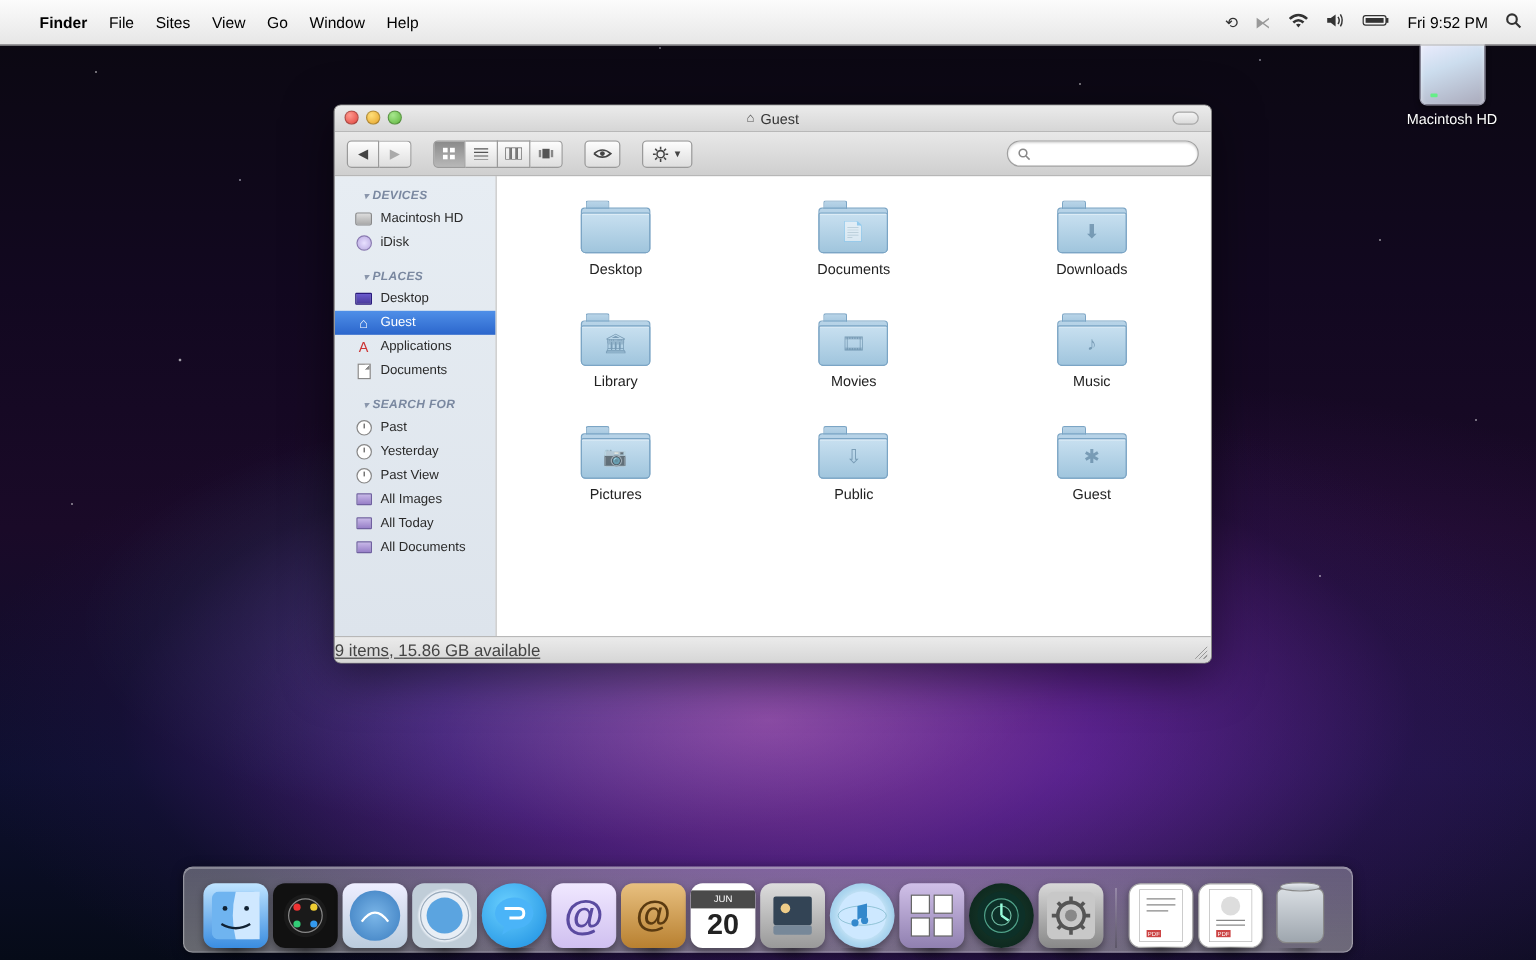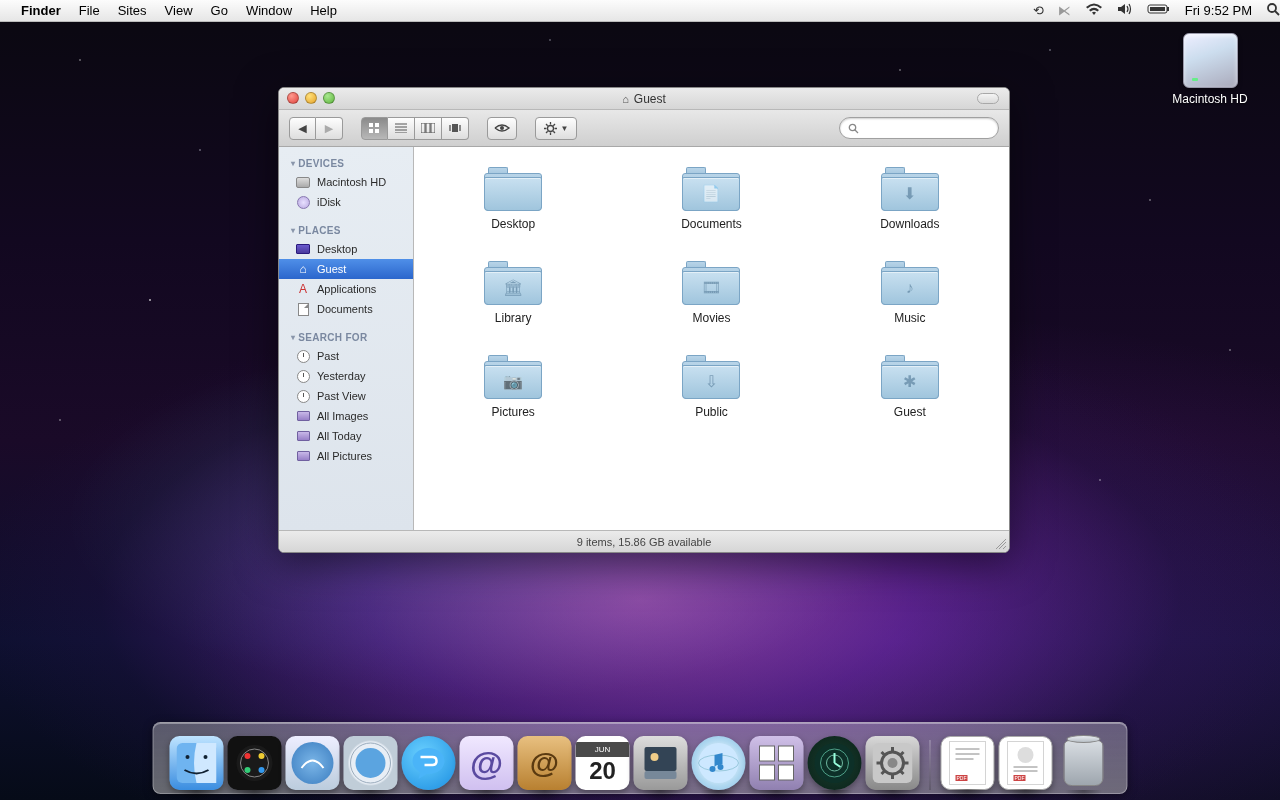--- a/index.html
+++ b/index.html
@@ -28,23 +28,23 @@
     radial-gradient(1px 1px at 650px 320px,#fff,transparent),
     radial-gradient(1px 1px at 980px 280px,#eef,transparent),
     radial-gradient(1px 1px at 1150px 200px,#fff,transparent),
     radial-gradient(1px 1px at 1230px 350px,#fff,transparent),
     radial-gradient(1px 1px at 60px 420px,#fff,transparent),
     radial-gradient(1px 1px at 500px 500px,#fff,transparent),
     radial-gradient(1px 1px at 1100px 480px,#fff,transparent);
 }
 
 
-.menubar { position:absolute; top:0; left:0; right:0; height:22px;
+.menubar { position:absolute; top:0; left:0; right:0; height:38px;
   background: linear-gradient(#fcfcfc,#e6e6e6); border-bottom:1px solid #bbb;
-  display:flex; align-items:center; font-size:13px; padding:0 0; z-index:100; }
+  display:flex; align-items:center; font-size:13px; padding:0 12px; z-index:100; }
 .menubar .left { display:flex; align-items:center; gap:0; }
 .menubar .right { margin-left:auto; display:flex; align-items:center; gap:14px; }
 .menubar .item { padding:0 9px; line-height:22px; cursor:default; }
 .menubar .apple { font-size:15px; padding:0 10px 0 2px; }
 .menubar .app { font-weight:bold; }
 .menubar .right .icon { font-size:13px; color:#333; }
 .menubar .clock { font-size:13px; }
 
 
 .desktop-icon { position:absolute; top:33px; right:25px; width:90px; text-align:center; color:#fff; font-size:12px; text-shadow:0 1px 2px rgba(0,0,0,0.8); }
@@ -73,37 +73,37 @@
 .tb-btn:first-child{border-radius:4px 0 0 4px;}
 .tb-btn:last-child{border-radius:0 4px 4px 0;}
 .tb-btn.solo{border-radius:4px;}
 .tb-btn+.tb-btn{border-left:none;}
 .tb-btn.active{background:linear-gradient(#8a8a8a,#b8b8b8);color:#fff;}
 .tb-spacer{flex:1;}
 .searchbox{height:22px;width:160px;border-radius:11px;background:#fff;border:1px solid #a0a0a0;box-shadow:inset 0 1px 2px rgba(0,0,0,0.2);display:flex;align-items:center;padding:0 8px;font-size:11px;color:#888;gap:4px;}
 
 .body{flex:1;display:flex;min-height:0;}
 .sidebar{width:135px;background:linear-gradient(#e7edf3,#dde4ec);border-right:1px solid #b8b8b8;padding:6px 0;font-size:11px;overflow:auto;}
-.side-header{color:#7a88a0;font-weight:bold;font-size:10px;text-transform:uppercase;padding:5px 12px 3px;display:flex;align-items:center;letter-spacing:0.3px;}
+.side-header{color:#7a88a0;font-weight:bold;font-size:10px;text-transform:uppercase;padding:5px 24px 3px;display:flex;align-items:center;letter-spacing:0.3px;font-style:italic;}
 .side-header::before{content:"▾";font-size:8px;margin-right:3px;color:#8a96ab;}
 .side-item{display:flex;align-items:center;gap:6px;padding:2px 8px 2px 16px;color:#2a2a2a;cursor:default;}
 .side-item .ico{width:16px;height:16px;display:flex;align-items:center;justify-content:center;font-size:12px;}
 .side-item.selected{background:linear-gradient(#4f8fe8,#2b66cc);color:#fff;}
 .side-item.selected .ico{color:#fff;}
 
 .content{flex:1;background:#fff;overflow:auto;padding:18px 20px;}
 .icon-grid{display:grid;grid-template-columns:repeat(3,1fr);gap:28px 40px;justify-items:center;}
 .folder-item{display:flex;flex-direction:column;align-items:center;gap:6px;font-size:12px;color:#222;cursor:default;}
 .folder{width:58px;height:46px;position:relative;}
 .folder-back{position:absolute;bottom:0;width:58px;height:38px;border-radius:3px 3px 4px 4px;background:linear-gradient(#b8d4e8,#94bbd8);border:1px solid #7ba5c5;}
 .folder-tab{position:absolute;top:2px;left:4px;width:20px;height:8px;border-radius:2px 2px 0 0;background:linear-gradient(#b8d4e8,#a4c6de);border:1px solid #7ba5c5;border-bottom:none;}
 .folder-front{position:absolute;bottom:0;width:58px;height:34px;border-radius:2px 2px 4px 4px;background:linear-gradient(#c8e0f0,#a0c5dd);border:1px solid #7ba5c5;box-shadow:inset 0 1px 0 rgba(255,255,255,0.5);}
 .folder-glyph{position:absolute;bottom:8px;left:50%;transform:translateX(-50%);font-size:16px;color:rgba(70,110,140,0.55);}
 
-.statusbar{height:22px;background:linear-gradient(#ebebeb,#d6d6d6);border-top:1px solid #b8b8b8;display:flex;align-items:center;justify-content:center;font-size:11px;color:#444;position:relative;}
+.statusbar{height:22px;background:linear-gradient(#ebebeb,#d6d6d6);border-top:1px solid #b8b8b8;display:flex;align-items:center;font-size:14px;color:#444;position:relative;text-decoration:underline;}
 .resize-grip{position:absolute;right:3px;bottom:3px;width:12px;height:12px;background:
   linear-gradient(135deg,transparent 0 55%,#999 55% 60%,transparent 60% 70%,#999 70% 75%,transparent 75% 85%,#999 85% 90%,transparent 90%);}
 
 
 .dock{position:absolute;bottom:6px;left:50%;transform:translateX(-50%);height:72px;padding:4px 16px 3px;display:flex;align-items:flex-end;gap:4px;
   background:linear-gradient(rgba(230,230,230,0.35),rgba(180,180,180,0.55));border:1px solid rgba(255,255,255,0.35);border-radius:8px;box-shadow:0 2px 10px rgba(0,0,0,0.4), inset 0 1px 0 rgba(255,255,255,0.35);} 
 .dock-item{width:54px;height:54px;border-radius:10px;display:flex;align-items:center;justify-content:center;font-size:26px;position:relative;box-shadow:0 3px 6px rgba(0,0,0,0.35);} 
 .dock-item::after{content:"";position:absolute;bottom:-14px;left:8px;right:8px;height:14px;background:radial-gradient(ellipse at top,rgba(0,0,0,0.35),transparent 70%);} 
 .dock-sep{width:1px;height:50px;margin:0 6px;background:linear-gradient(rgba(255,255,255,0.4),rgba(0,0,0,0.3));} 
 .di-finder{background:linear-gradient(#bfe4ff,#3a8de0);} 
@@ -345,21 +345,21 @@
       <div class="side-item">
           <span class="ico">
             <span class="ico-smart"></span>
           </span>
           <span>All Today</span>
         </div>
       <div class="side-item">
           <span class="ico">
             <span class="ico-smart"></span>
           </span>
-          <span>All Pictures</span>
+          <span>All Documents</span>
         </div>
     </div>
 
     <div class="content">
       <div class="icon-grid" id="folder-grid">
           <div class="folder-item">
             <div class="folder">
               <div class="folder-tab"></div>
               <div class="folder-back"></div>
               <div class="folder-front"></div>

